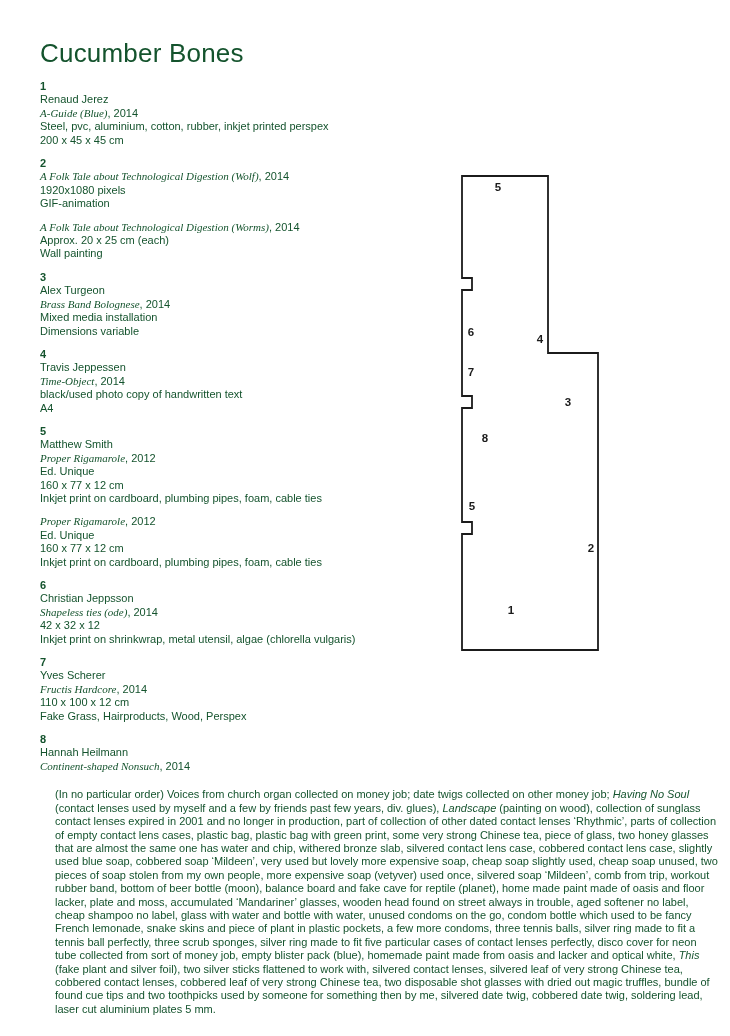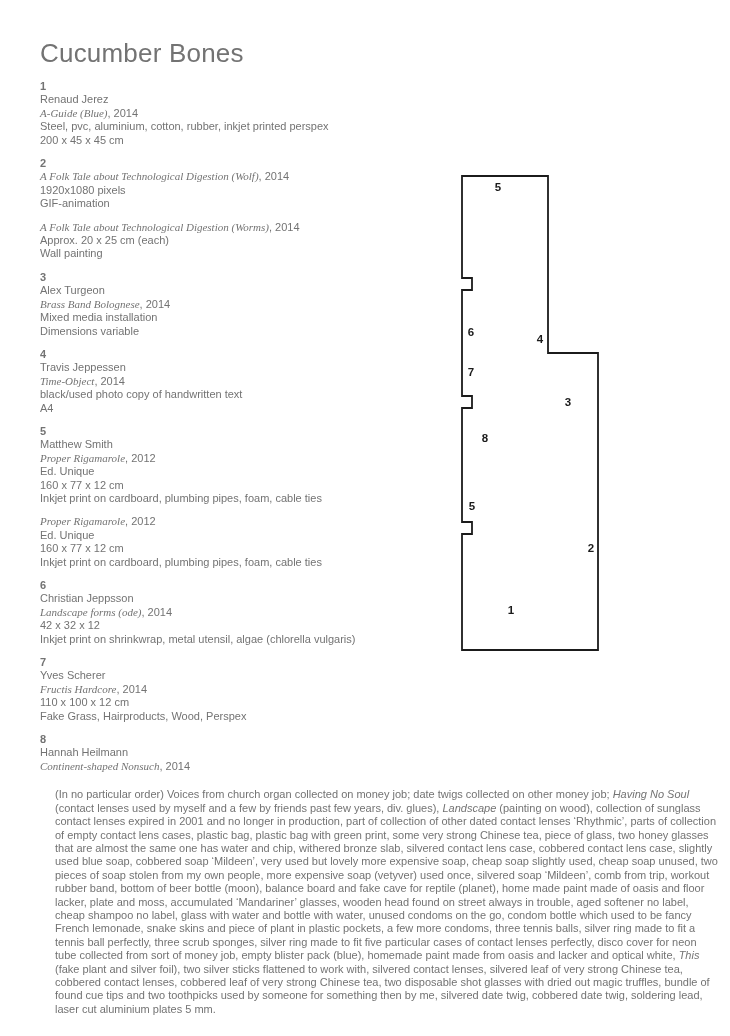--- a/index.html
+++ b/index.html
@@ -2,21 +2,21 @@
 <html><head>
 <meta charset="utf-8">
 <style>
   html,body{margin:0;padding:0;background:#fff;}
   .page{
     position:relative;
     width:730px;height:1036px;
     box-sizing:border-box;
     padding:38px 26px 0 40px;
     background:#ffffff;
-    color:#737373;
+    color:#14532d;
     font-family:"Liberation Sans","DejaVu Sans",sans-serif;
     overflow:hidden;
   }
   .title{
     font-size:26px;
     line-height:30px;
     font-weight:400;
     letter-spacing:.2px;
     margin:0 0 12px 0;
   }
@@ -98,21 +98,21 @@
         <div class="line work-detail">Inkjet print on cardboard, plumbing pipes, foam, cable ties</div>
         <div class="work-gap"></div>
         <div class="line work-title"><i>Proper Rigamarole</i>, 2012</div>
         <div class="line work-detail">Ed. Unique</div>
         <div class="line work-detail">160 x 77 x 12 cm</div>
         <div class="line work-detail">Inkjet print on cardboard, plumbing pipes, foam, cable ties</div>
       </div>
       <div class="entry">
         <div class="line entry-number">6</div>
         <div class="line artist-name">Christian Jeppsson</div>
-        <div class="line work-title"><i>Landscape forms (ode)</i>, 2014</div>
+        <div class="line work-title"><i>Shapeless ties (ode)</i>, 2014</div>
         <div class="line work-detail">42 x 32 x 12</div>
         <div class="line work-detail">Inkjet print on shrinkwrap, metal utensil, algae (chlorella vulgaris)</div>
       </div>
       <div class="entry">
         <div class="line entry-number">7</div>
         <div class="line artist-name">Yves Scherer</div>
         <div class="line work-title"><i>Fructis Hardcore</i>, 2014</div>
         <div class="line work-detail">110 x 100 x 12 cm</div>
         <div class="line work-detail">Fake Grass, Hairproducts, Wood, Perspex</div>
       </div>

